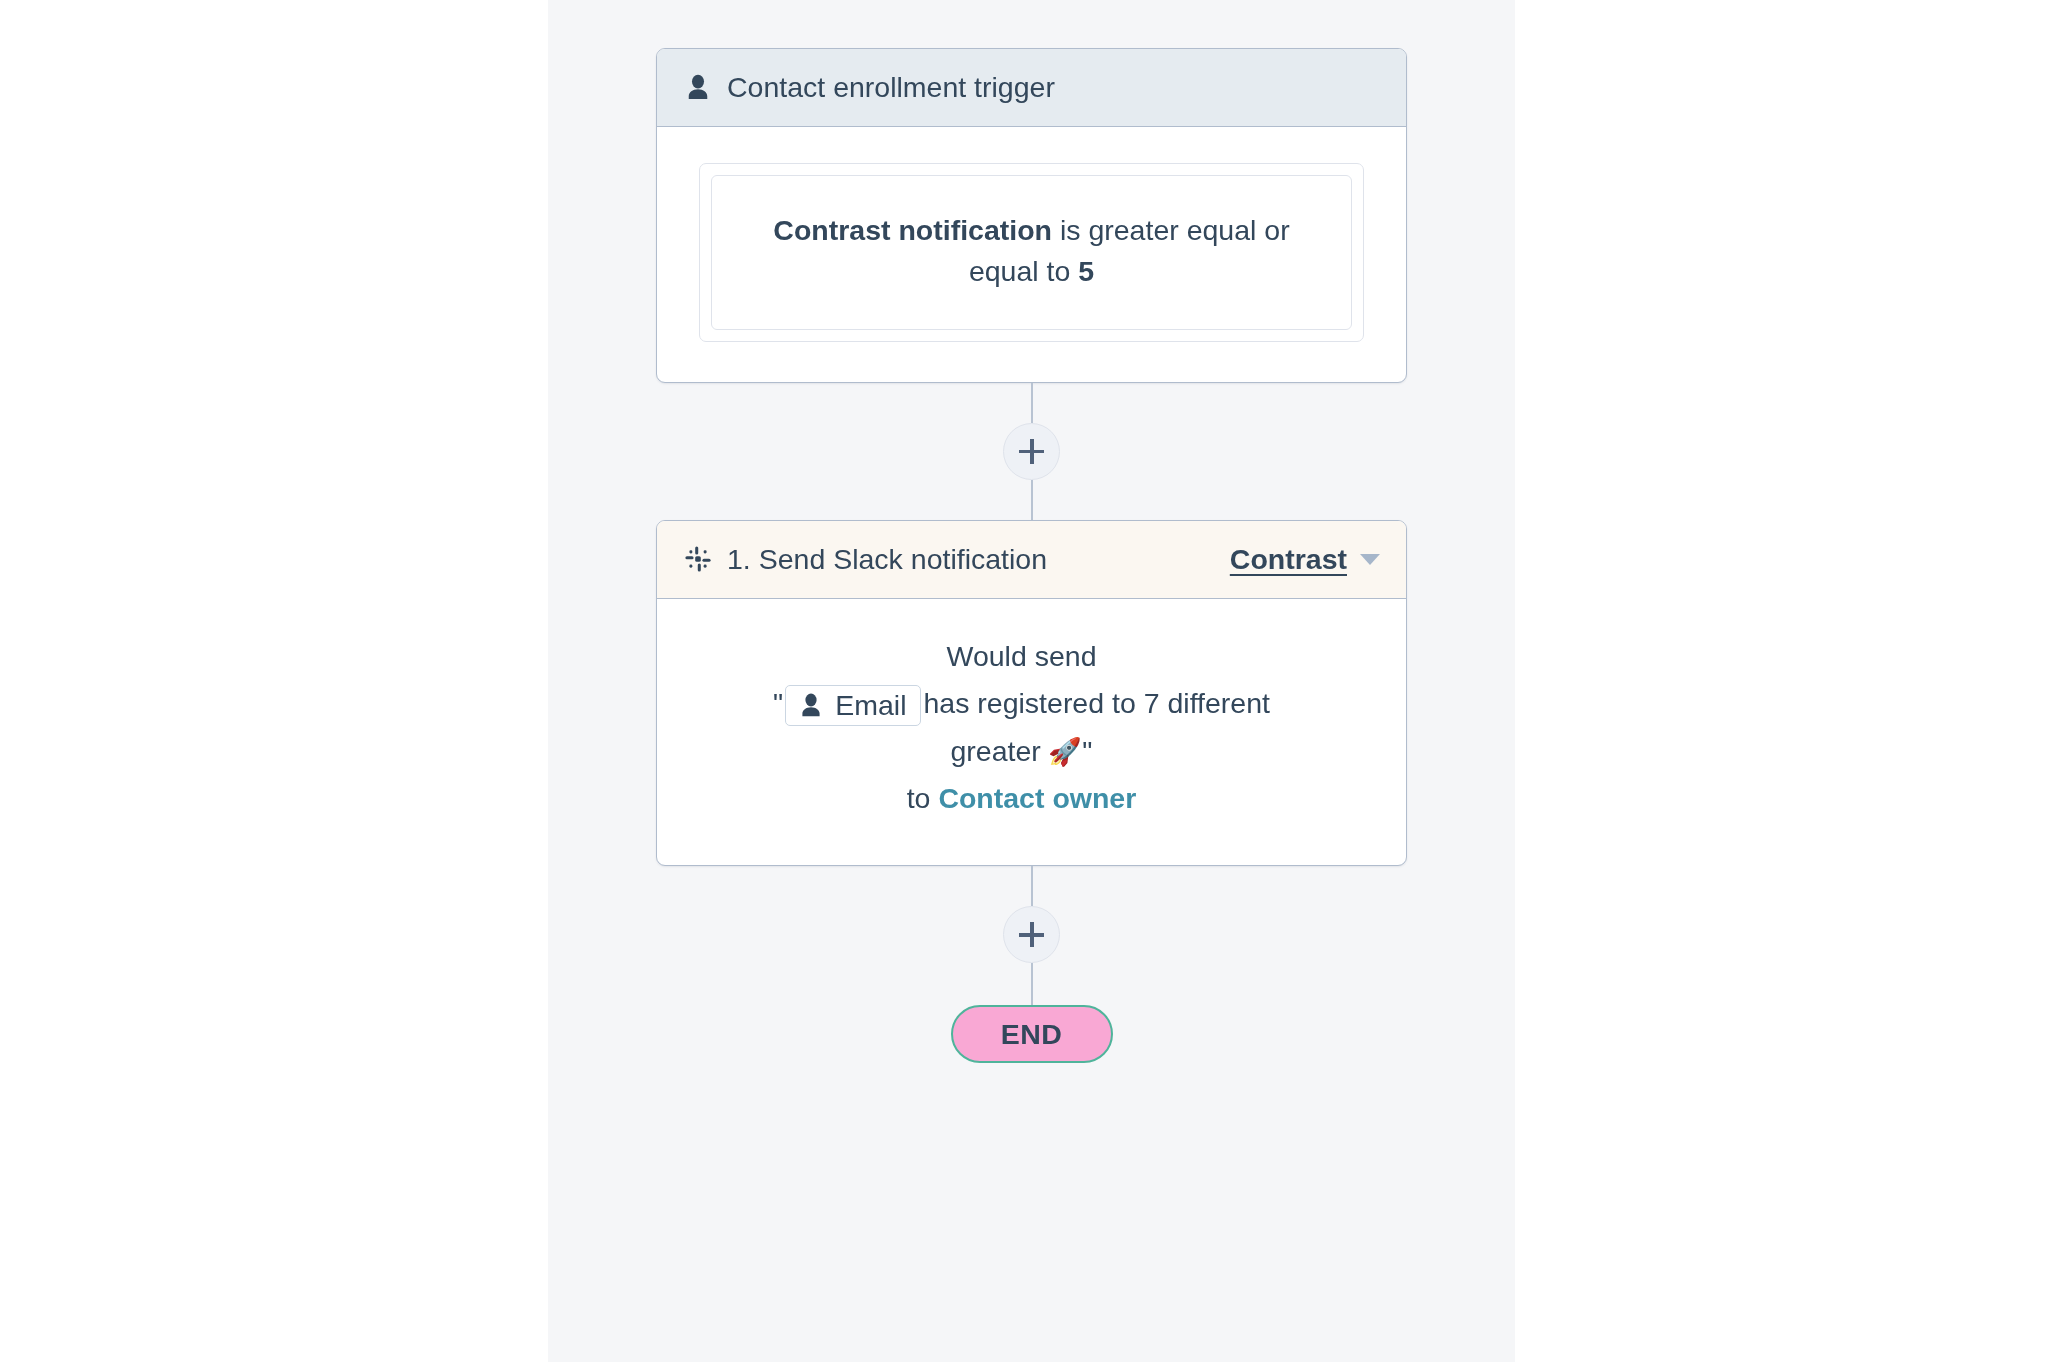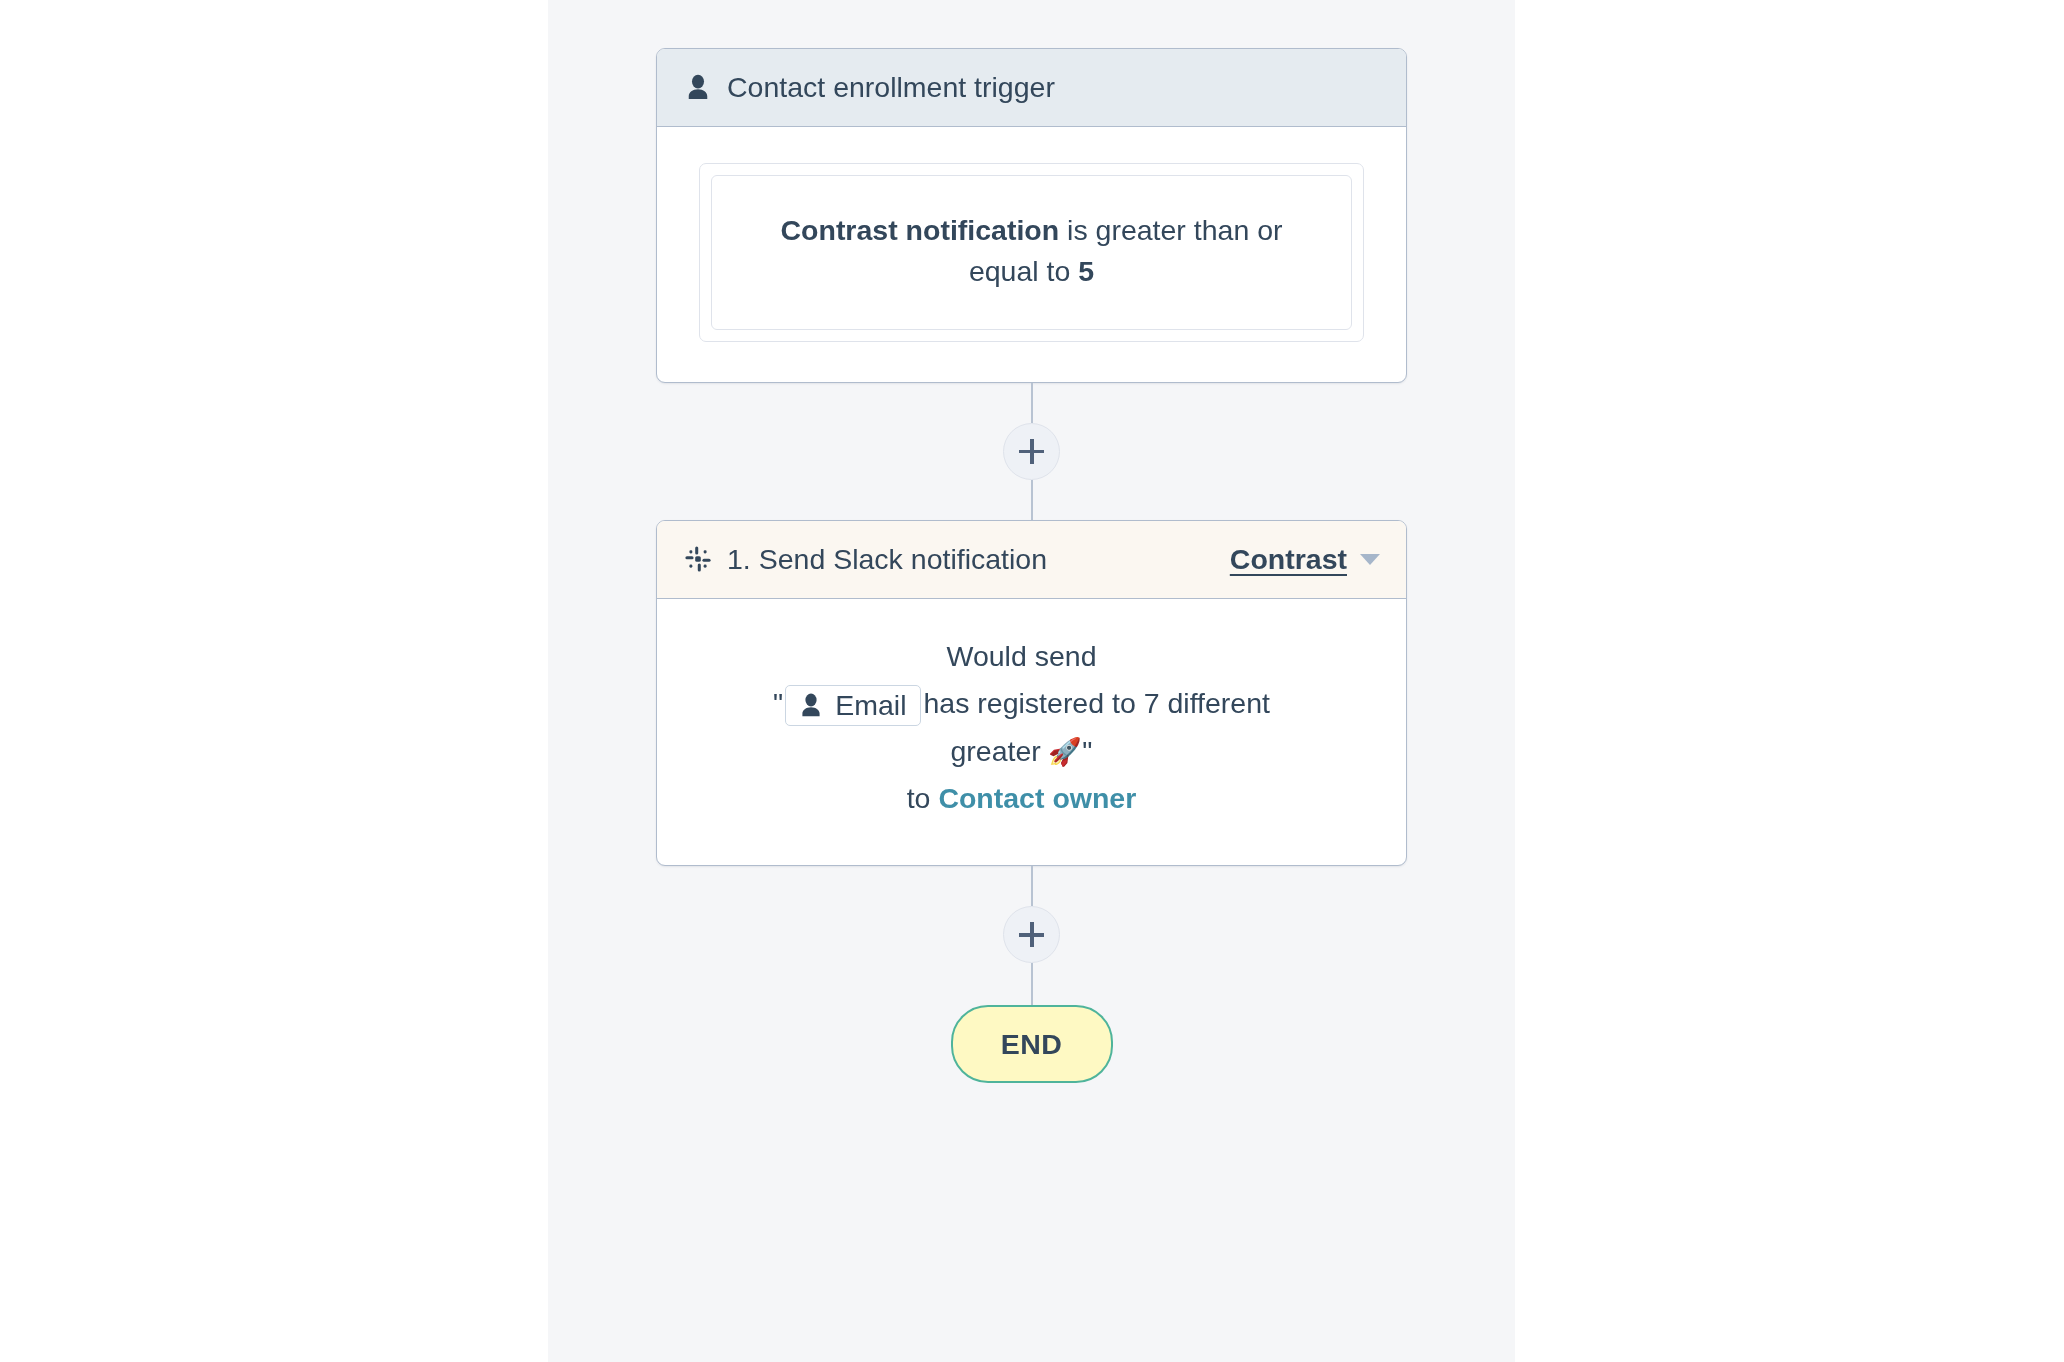--- a/index.html
+++ b/index.html
@@ -197,23 +197,23 @@
   .plus-node .plus-glyph::before {
     left: 0; top: 11px; width: 25px; height: 3.5px;
   }
   .plus-node .plus-glyph::after {
     top: 0; left: 11px; height: 25px; width: 3.5px;
   }
 
   
   .end-node {
     width: 162px;
-    height: 78px;
-    box-sizing: border-box;
-    background: #fef9c3;
+    height: 58px;
+    box-sizing: border-box;
+    background: #f9a8d4;
     border: 2px solid #4fb49b;
     border-radius: 37px;
     display: flex;
     align-items: center;
     justify-content: center;
     font-size: 28.5px;
     font-weight: 700;
     letter-spacing: 0.4px;
     color: #33475b;
   }
@@ -232,21 +232,21 @@
           <svg width="26" height="28" viewBox="0 0 24 26" aria-hidden="true">
             <ellipse class="icon-navy" cx="12" cy="7" rx="5.6" ry="6.4"></ellipse>
             <path class="icon-navy" d="M12 14.2c-5 0-8.6 2.9-8.6 6.4 0 1.6 0 2.6 0 2.6h17.2s0-1 0-2.6c0-3.5-3.6-6.4-8.6-6.4z"></path>
           </svg>
         </span>
         <span class="hdr-title">Contact enrollment trigger</span>
       </div>
       <div class="trigger-body">
         <div class="condition-outer">
           <div class="condition-inner">
-            <b>Contrast notification</b><span> is greater than</span>
+            <b>Contrast notification</b><span> is greater equal</span>
             <span>or equal to </span><b>5</b>
           </div>
         </div>
       </div>
     </div>
 
     <div class="connector" style="height:40px;"></div>
     <div class="plus-node">
       <span class="plus-glyph"></span>
     </div>

